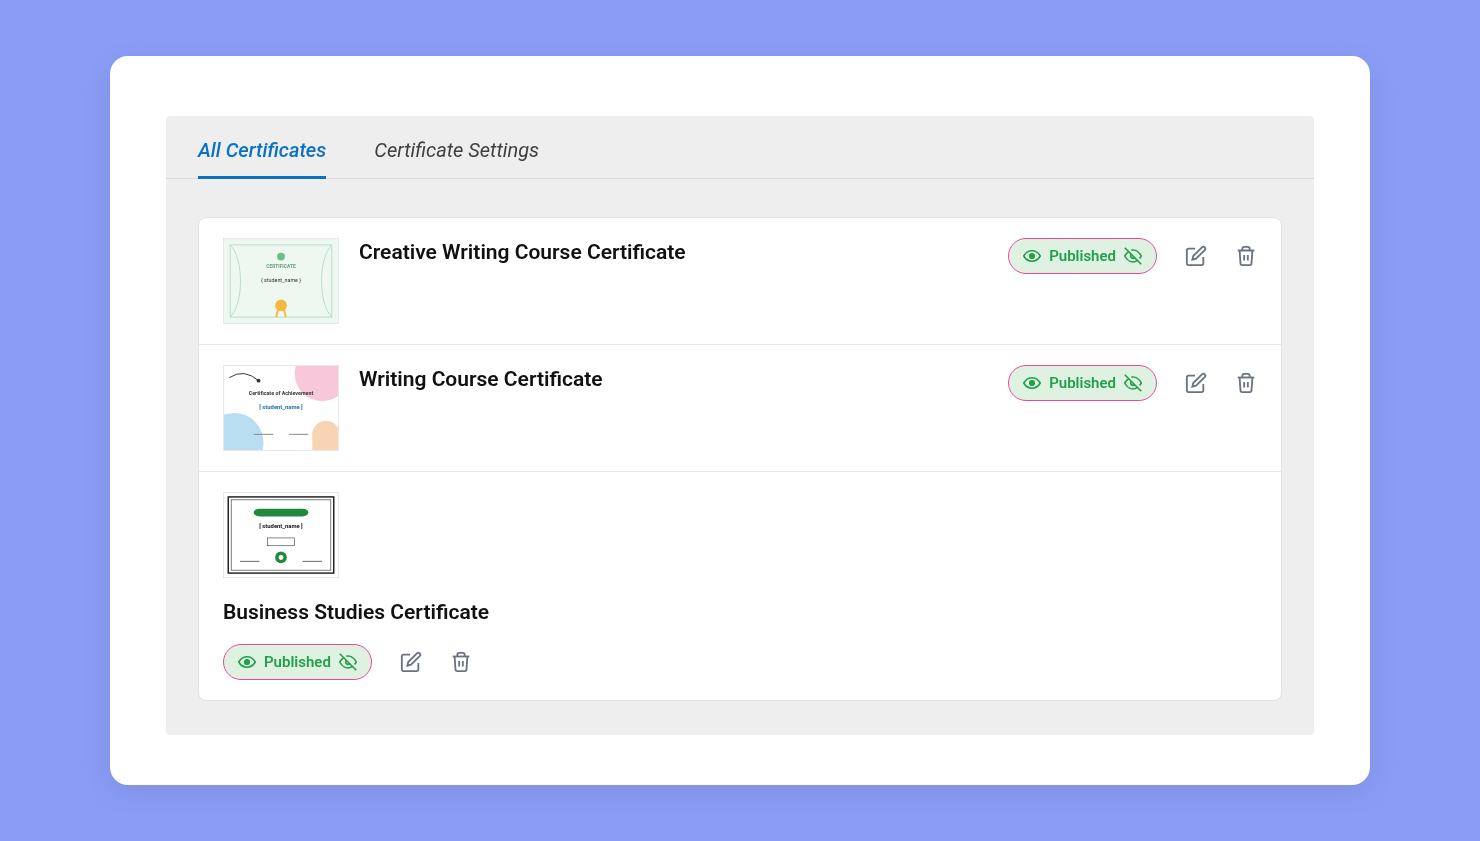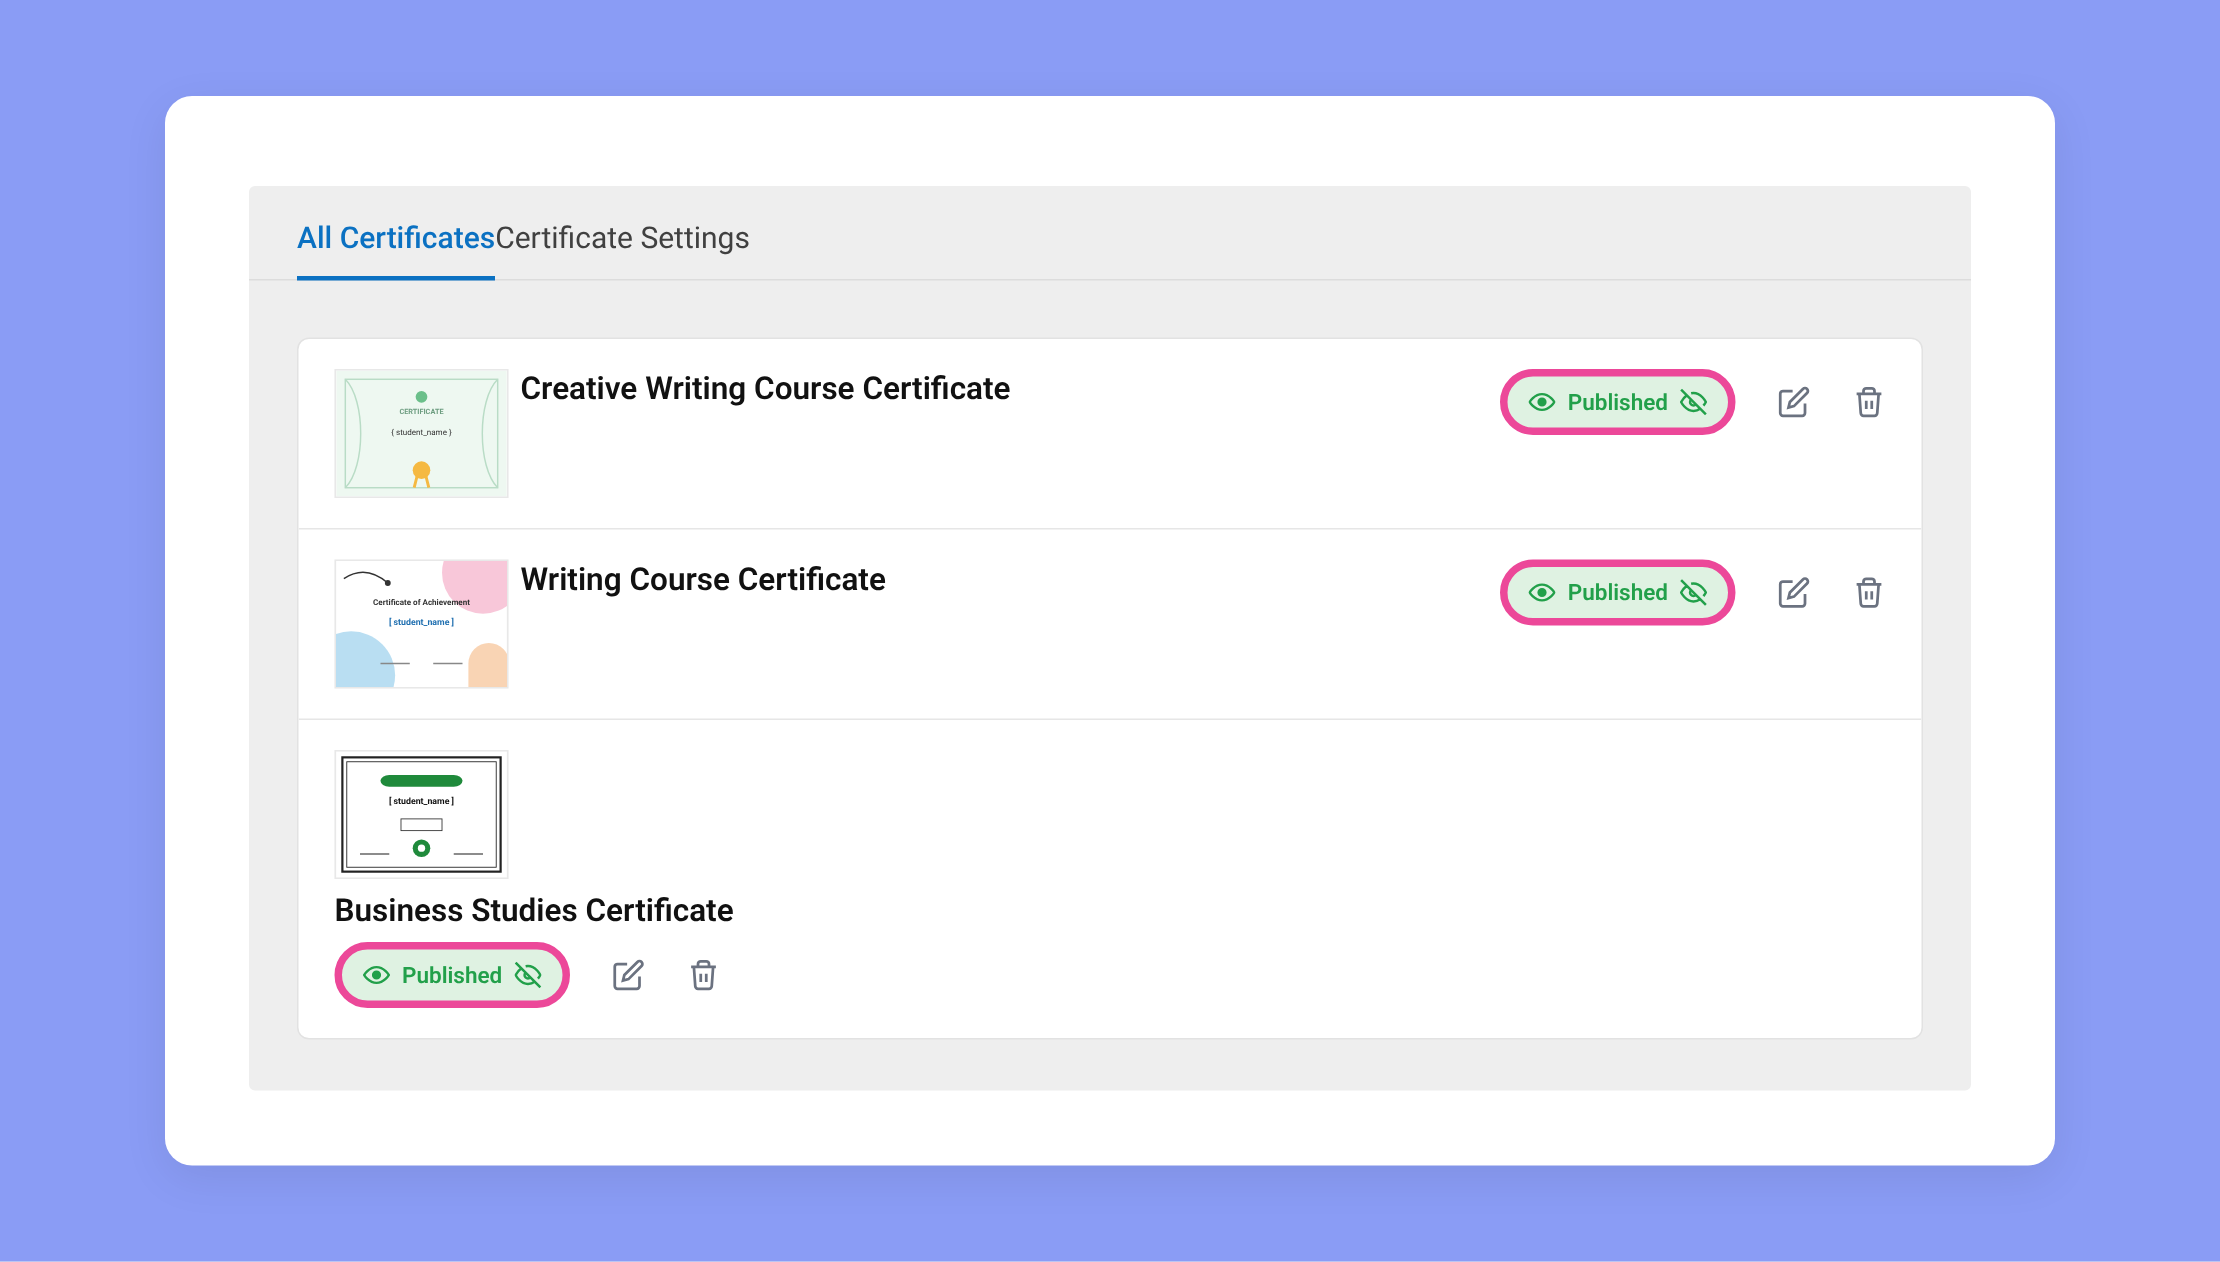--- a/index.html
+++ b/index.html
@@ -19,22 +19,24 @@
     box-shadow: 0 8px 30px rgba(0,0,0,0.08);
     padding: 60px 56px 50px 56px;
   }
   .panel {
     background: #eeeeee;
     border-radius: 4px;
     padding: 0 0 34px 0;
   }
   .tabs {
     display: flex;
+    gap: 48px;
     padding: 22px 32px 0 32px;
     border-bottom: 1px solid #dcdcdc;
+    font-style: italic;
   }
   .tab {
     font-size: 20px;
     padding-bottom: 14px;
     color: #404040;
     cursor: pointer;
     border-bottom: 3px solid transparent;
     margin-bottom: -1px;
   }
   .tab.active {
@@ -47,21 +49,21 @@
     background: #fff;
     border: 1px solid #e2e2e2;
     border-radius: 8px;
     overflow: hidden;
   }
   .row {
     display: flex;
     align-items: flex-start;
     padding: 20px 24px;
     border-bottom: 1px solid #e6e6e6;
-    gap: 8px;
+    gap: 20px;
   }
   .row:last-child { border-bottom: none; flex-direction: column; }
   .thumb {
     width: 116px;
     height: 86px;
     flex-shrink: 0;
     border: 1px solid #e8e8e8;
     background: #fafafa;
     position: relative;
     overflow: hidden;
@@ -78,21 +80,21 @@
     display: flex;
     align-items: center;
     gap: 28px;
   }
   .status-pill {
     display: flex;
     align-items: center;
     gap: 8px;
     background: #dff2e2;
     color: #22a04a;
-    border: 5px solid #ec4899;
+    border: 1px solid #ec4899;
     border-radius: 999px;
     padding: 8px 14px;
     font-size: 15px;
     font-weight: 600;
     cursor: pointer;
   }
   .status-pill .ic { display:flex; }
   .icon-btn {
     width: 22px;
     height: 22px;

